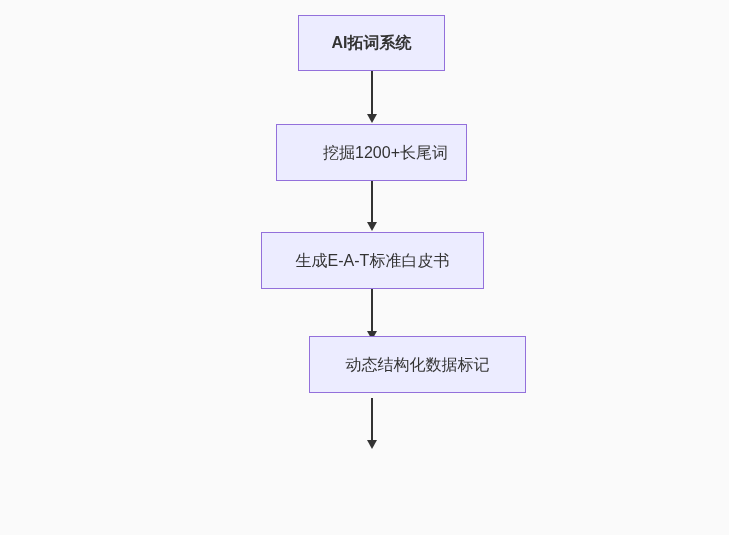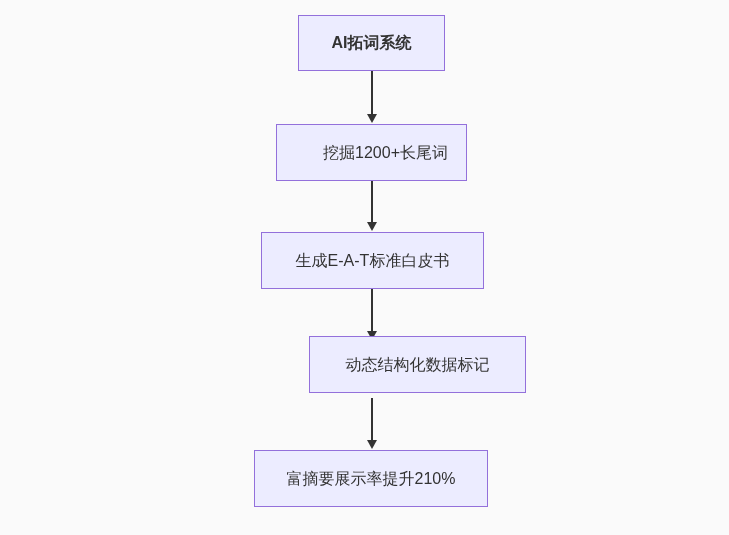--- a/index.html
+++ b/index.html
@@ -83,17 +83,14 @@
   <div class="edge-line line-3"></div>
   <div class="edge-head head-3"></div>
 
   <div class="flow-node node-4">
     <span>动态结构化数据标记</span>
   </div>
 
   <div class="edge-line line-4"></div>
   <div class="edge-head head-4"></div>
 
-  <div class="flow-node node-5">
-    <span>富摘要展示率提升210%</span>
-  </div>
 
 </div>
 
 </body></html>

